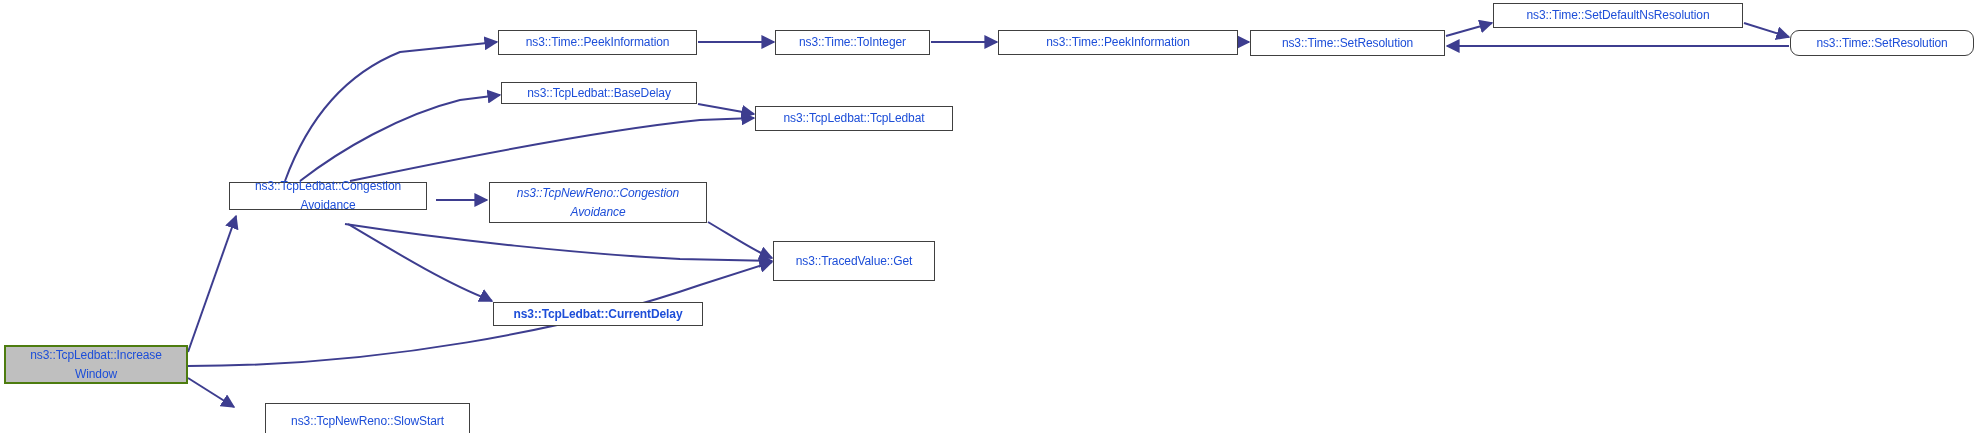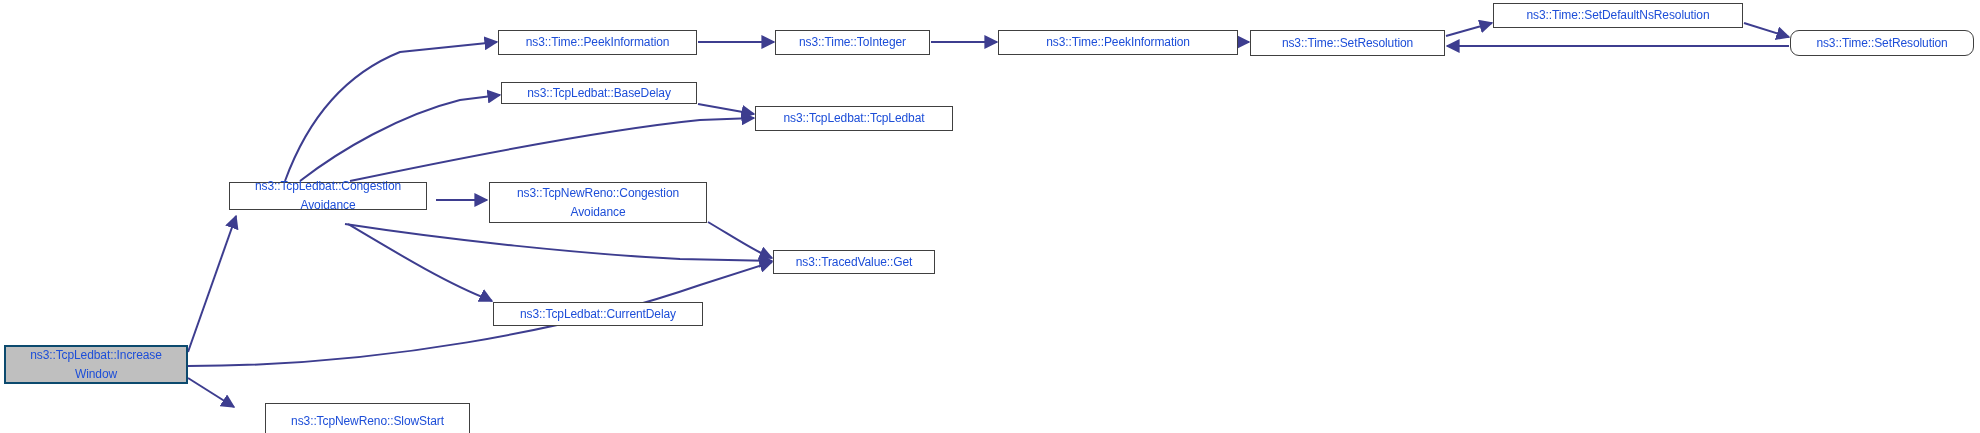--- a/index.html
+++ b/index.html
@@ -35,21 +35,21 @@
     text-align: center;
     display: flex;
     align-items: center;
     justify-content: center;
     white-space: pre-line;
     letter-spacing: -0.1px;
     z-index: 5;
   }
   .node-box.highlight {
     background: #bfbfbf;
-    border: 2px solid #0c4a6e;
+    border: 2px solid #4d7c0f;
   }
   .node-label {
     display: block;
     width: 100%;
     padding: 0 4px;
     box-sizing: border-box;
   }
   .edge-line {
     stroke: #3d3d8f;
     stroke-width: 2;
@@ -89,25 +89,25 @@
   </svg>
 
   <div id="nodes-group">
       <div class="node-box highlight" style="left: 4px; top: 345px; width: 184px; height: 39px;"><span class="node-label">ns3::TcpLedbat::Increase
 Window</span></div>
       <div class="node-box" style="left: 229px; top: 182px; width: 198px; height: 28px;"><span class="node-label">ns3::TcpLedbat::Congestion
 Avoidance</span></div>
       <div class="node-box" style="left: 221px; top: 403px; width: 205px; height: 36px; margin-left: 44px;"><span class="node-label">ns3::TcpNewReno::SlowStart</span></div>
       <div class="node-box" style="left: 498px; top: 30px; width: 199px; height: 25px;"><span class="node-label">ns3::Time::PeekInformation</span></div>
       <div class="node-box" style="left: 501px; top: 82px; width: 196px; height: 22px;"><span class="node-label">ns3::TcpLedbat::BaseDelay</span></div>
-      <div class="node-box" style="left: 489px; top: 182px; width: 218px; height: 41px;"><span class="node-label">ns3::TcpNewReno::Congestion
+      <div class="node-box" style="left: 489px; top: 182px; width: 218px; height: 41px; font-style: italic;"><span class="node-label">ns3::TcpNewReno::Congestion
 Avoidance</span></div>
-      <div class="node-box" style="left: 493px; top: 302px; width: 210px; height: 24px;"><span class="node-label">ns3::TcpLedbat::CurrentDelay</span></div>
+      <div class="node-box" style="left: 493px; top: 302px; width: 210px; height: 24px; font-weight: bold;"><span class="node-label">ns3::TcpLedbat::CurrentDelay</span></div>
       <div class="node-box" style="left: 755px; top: 106px; width: 198px; height: 25px;"><span class="node-label">ns3::TcpLedbat::TcpLedbat</span></div>
-      <div class="node-box" style="left: 773px; top: 250px; width: 162px; height: 24px;"><span class="node-label">ns3::TracedValue::Get</span></div>
+      <div class="node-box" style="left: 773px; top: 241px; width: 162px; height: 40px;"><span class="node-label">ns3::TracedValue::Get</span></div>
       <div class="node-box" style="left: 775px; top: 30px; width: 155px; height: 25px;"><span class="node-label">ns3::Time::ToInteger</span></div>
       <div class="node-box" style="left: 998px; top: 30px; width: 240px; height: 25px;"><span class="node-label">ns3::Time::PeekInformation</span></div>
       <div class="node-box" style="left: 1250px; top: 30px; width: 195px; height: 26px;"><span class="node-label">ns3::Time::SetResolution</span></div>
       <div class="node-box" style="left: 1493px; top: 3px; width: 250px; height: 25px;"><span class="node-label">ns3::Time::SetDefaultNsResolution</span></div>
       <div class="node-box" style="left: 1790px; top: 30px; width: 184px; height: 26px; border-radius: 9px;"><span class="node-label">ns3::Time::SetResolution</span></div>
     </div>
 
 </div>
 
 </body></html>

